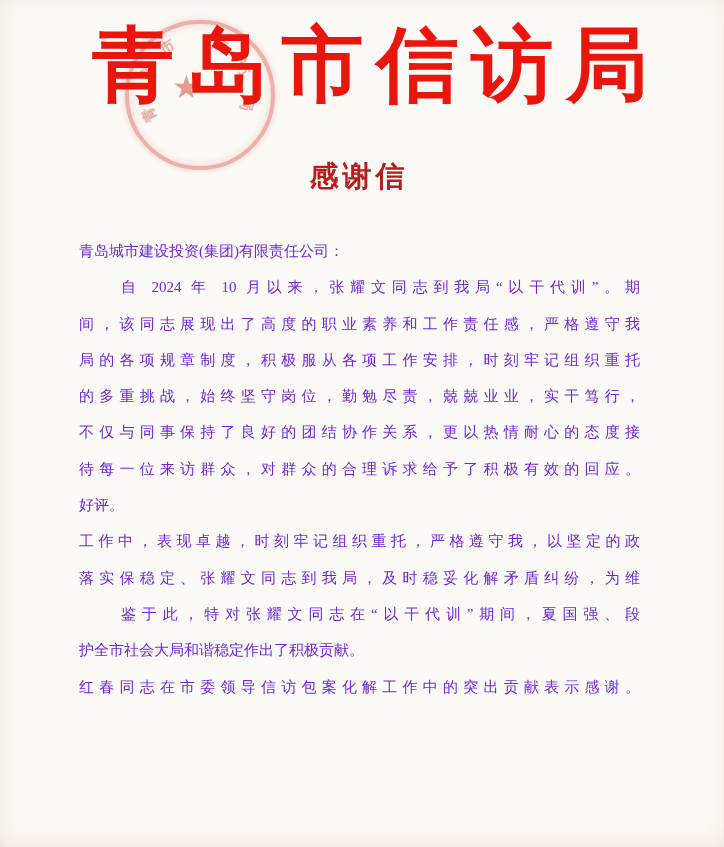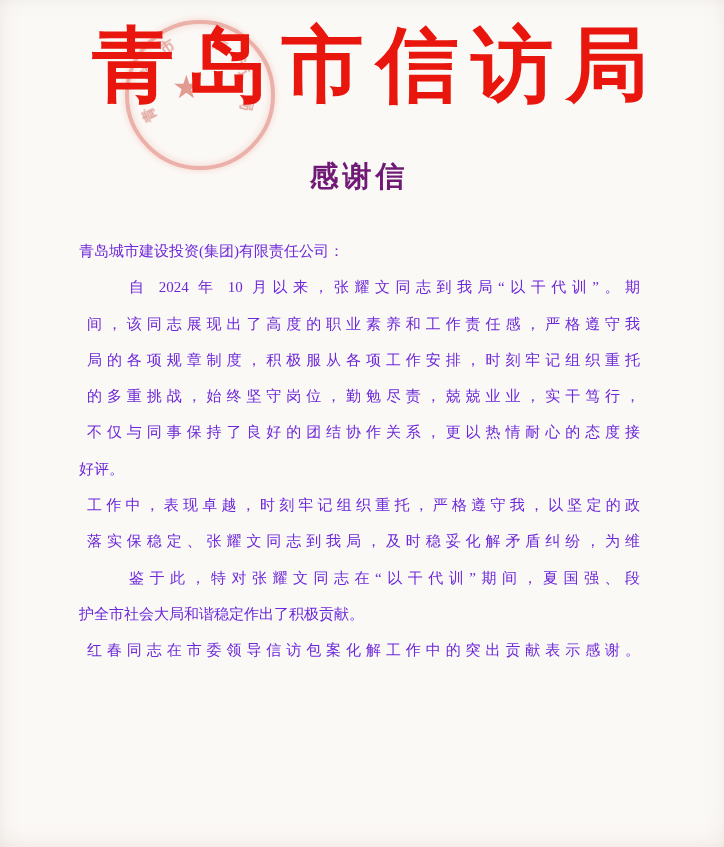--- a/index.html
+++ b/index.html
@@ -60,35 +60,35 @@
     z-index:2;
   }
   .org-name span{display:block;}
 
   
   .letter-title{
     position:absolute;left:78px;top:157px;width:562px;
     text-align:center;
     font-size:29px;line-height:38px;font-weight:bold;
     letter-spacing:4px;
-    color:#701a75;
+    color:#b91c1c;
   }
 
   
   .body-text{
     position:absolute;left:79px;top:233px;width:561px;
     color:#6d28d9;
     font-size:15px;
   }
   .ln{
     height:36.3px;line-height:36.3px;
     word-break:keep-all;white-space:normal;
     overflow:hidden;
   }
-  .fill{text-align:justify;text-align-last:justify;margin-left:8px;}
+  .fill{text-align:justify;text-align-last:justify;}
   .plain{text-align:left;text-align-last:left;}
   .indent{text-indent:42px;}
 </style>
 </head>
 <body>
 
 <div class="page">
 
   <div class="seal">
     <div class="seal-ring"></div>
@@ -112,20 +112,21 @@
 
   <div class="letter-title">感谢信</div>
 
   <div class="body-text">
     <div class="ln plain">青岛城市建设投资(集团)有限责任公司：</div>
     <div class="ln fill indent">自 2024 年 10 月以来，张耀文同志到我局“以干代训”。期</div>
     <div class="ln fill">间，该同志展现出了高度的职业素养和工作责任感，严格遵守我</div>
     <div class="ln fill">局的各项规章制度，积极服从各项工作安排，时刻牢记组织重托</div>
     <div class="ln fill">的多重挑战，始终坚守岗位，勤勉尽责，兢兢业业，实干笃行，</div>
     <div class="ln fill">不仅与同事保持了良好的团结协作关系，更以热情耐心的态度接</div>
+    <div class="ln fill">待每一位来访群众，对群众的合理诉求给予了积极有效的回应。</div>
     <div class="ln plain">好评。</div>
     <div class="ln fill">工作中，表现卓越，时刻牢记组织重托，严格遵守我，以坚定的政</div>
     <div class="ln fill">落实保稳定、张耀文同志到我局，及时稳妥化解矛盾纠纷，为维</div>
     <div class="ln fill indent">鉴于此，特对张耀文同志在“以干代训”期间，夏国强、段</div>
     <div class="ln plain">护全市社会大局和谐稳定作出了积极贡献。</div>
     <div class="ln fill">红春同志在市委领导信访包案化解工作中的突出贡献表示感谢。</div>
   </div>
 
 </div>
 

